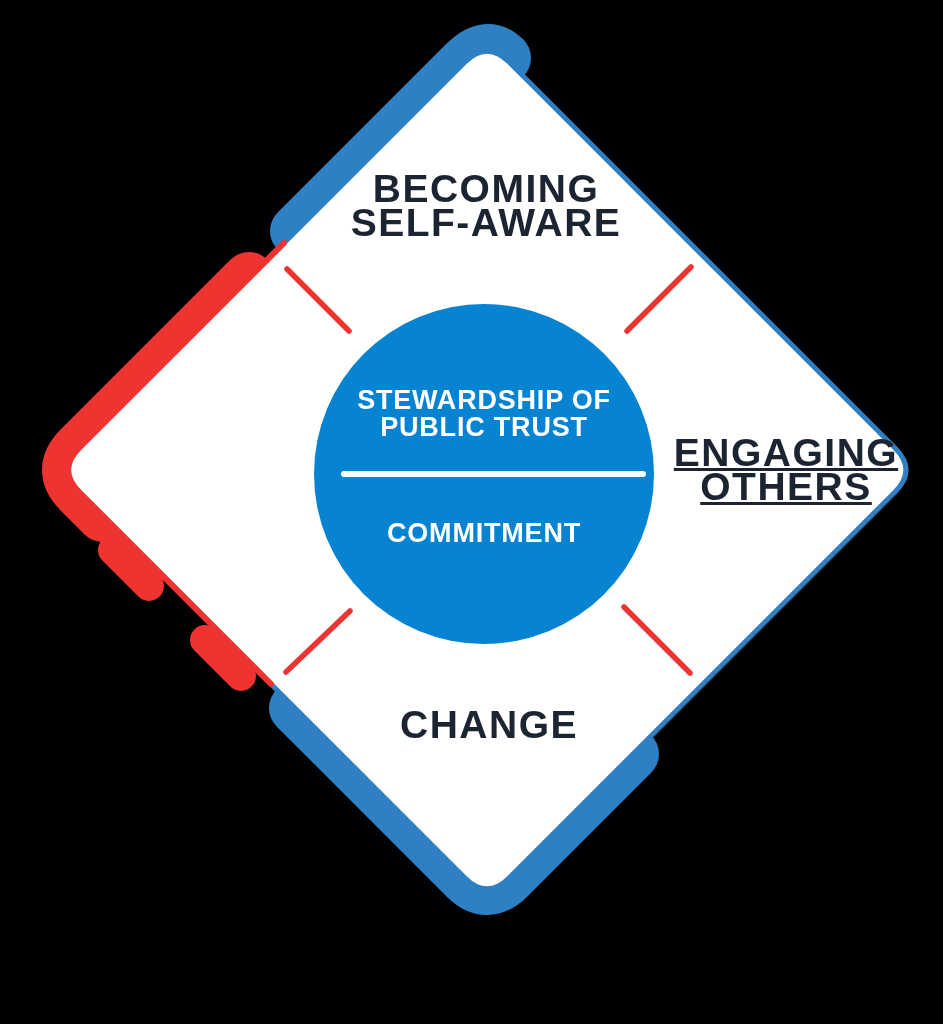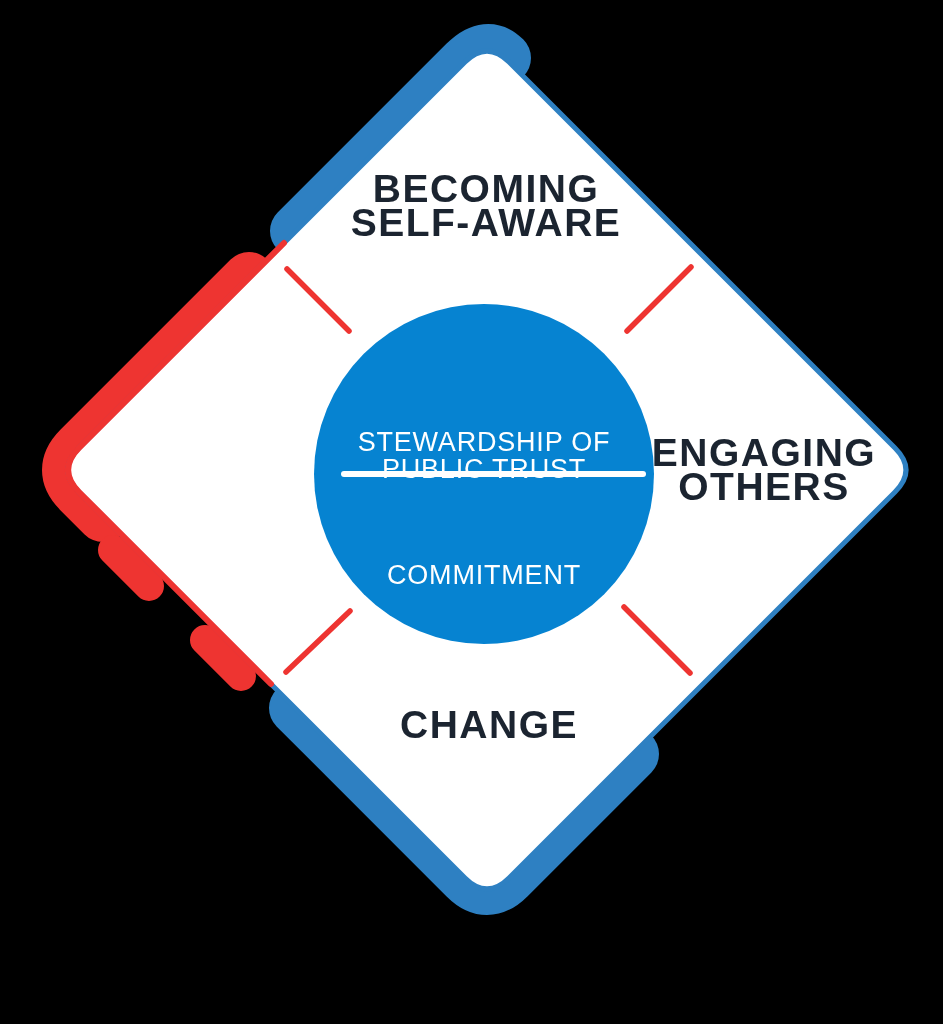--- a/index.html
+++ b/index.html
@@ -6,25 +6,25 @@
   body{background:#000;font-family:"Liberation Sans", sans-serif;}
   .stage{position:relative;width:943px;height:1024px;background:#000;overflow:hidden;}
   .stage svg{position:absolute;left:0;top:0;}
   .q-label{
     position:absolute;text-align:center;color:#1b2430;font-weight:bold;
     font-size:39px;line-height:34px;letter-spacing:1.5px;
   }
   .q-label span{display:block;}
   .q-top{left:286px;top:172px;width:400px;}
   .q-left{left:56px;top:436px;width:300px;}
-  .q-right{left:614px;top:436px;width:300px;}
+  .q-right{left:636px;top:436px;width:300px;text-decoration:underline;}
   .q-bottom{left:289px;top:708px;width:400px;}
   .c-label{
-    position:absolute;text-align:center;color:#ffffff;font-weight:normal;
-    font-size:27px;line-height:27px;letter-spacing:0.8px;margin-top:42px;
+    position:absolute;text-align:center;color:#ffffff;font-weight:bold;
+    font-size:27px;line-height:27px;letter-spacing:0.8px;
   }
   .c-label span{display:block;}
   .c-top{left:304px;top:387px;width:360px;}
   .c-bottom{left:304px;top:520px;width:360px;line-height:26px;}
 </style>
 </head>
 <body>
 
 <div class="stage">
 

